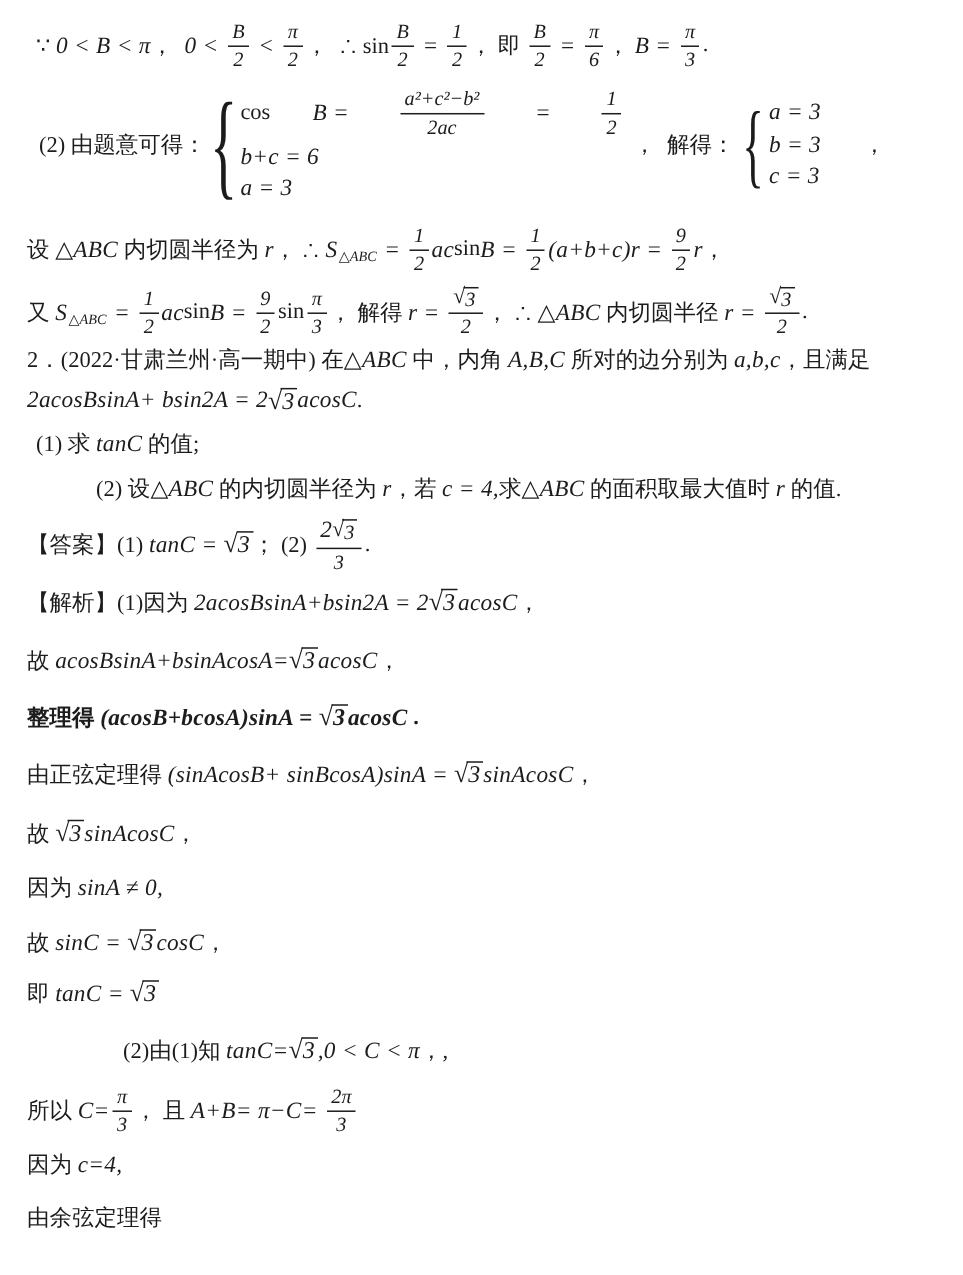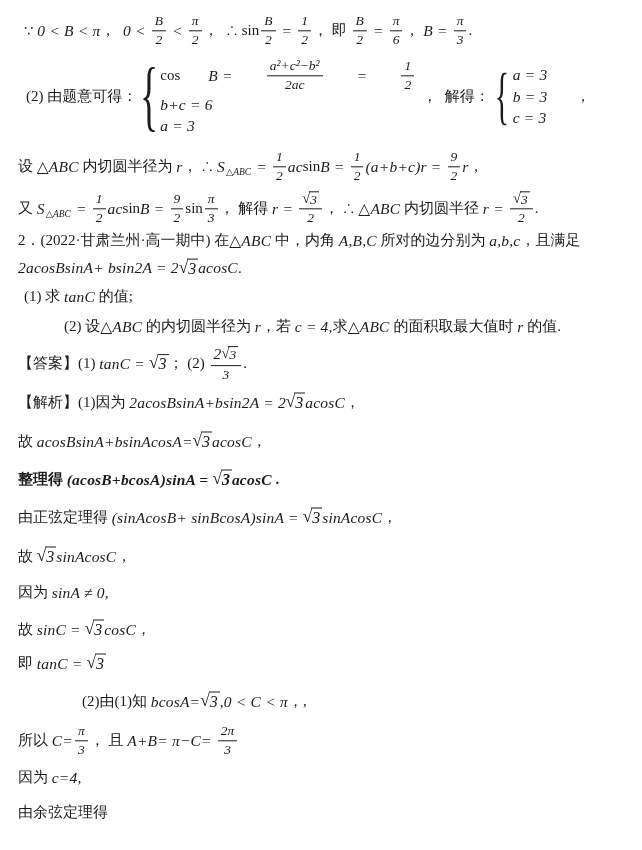--- a/index.html
+++ b/index.html
@@ -51,17 +51,17 @@
     <div class="line" style="left: 40px; top: 326px; margin-left: 24px;"><span class="cn">(2) 设</span><span class="mi">△ABC</span><span class="cn"> 的内切圆半径为 </span><span class="mi">r</span><span class="cn">，若 </span><span class="mi">c = 4,</span><span class="cn">求</span><span class="mi">△ABC</span><span class="cn"> 的面积取最大值时 </span><span class="mi">r</span><span class="cn"> 的值.</span></div>
     <div class="line" style="left: 18px; top: 364px;"><span class="cn">【答案】(1) </span><span class="mi">tanC = </span><span class="sqrt"><span class="rsign">√</span><span class="radicand">3</span></span><span class="cn">； (2) </span><span class="frac"><span class="num"><span class="mi">2</span><span class="sqrt"><span class="rsign">√</span><span class="radicand">3</span></span></span><span class="den">3</span></span><span class="cn">.</span></div>
     <div class="line" style="left: 18px; top: 402px;"><span class="cn">【解析】(1)因为 </span><span class="mi">2acosBsinA+bsin2A = 2</span><span class="sqrt"><span class="rsign">√</span><span class="radicand">3</span></span><span class="mi">acosC</span><span class="cn">，</span></div>
     <div class="line" style="left: 18px; top: 441px;"><span class="cn">故 </span><span class="mi">acosBsinA+bsinAcosA=</span><span class="sqrt"><span class="rsign">√</span><span class="radicand">3</span></span><span class="mi">acosC</span><span class="cn">，</span></div>
     <div class="line" style="left: 18px; top: 479px; font-weight: bold;"><span class="cn">整理得 </span><span class="mi">(acosB+bcosA)sinA = </span><span class="sqrt"><span class="rsign">√</span><span class="radicand">3</span></span><span class="mi">acosC</span><span class="cn"> .</span></div>
     <div class="line" style="left: 18px; top: 517px;"><span class="cn">由正弦定理得 </span><span class="mi">(sinAcosB+ sinBcosA)sinA = </span><span class="sqrt"><span class="rsign">√</span><span class="radicand">3</span></span><span class="mi">sinAcosC</span><span class="cn">，</span></div>
     <div class="line" style="left: 18px; top: 556px;"><span class="cn">故 </span><span class="sqrt"><span class="rsign">√</span><span class="radicand">3</span></span><span class="mi">sinAcosC</span><span class="cn">，</span></div>
     <div class="line" style="left: 18px; top: 592px;"><span class="cn">因为 </span><span class="mi">sinA ≠ 0,</span></div>
     <div class="line" style="left: 18px; top: 629px;"><span class="cn">故 </span><span class="mi">sinC = </span><span class="sqrt"><span class="rsign">√</span><span class="radicand">3</span></span><span class="mi">cosC</span><span class="cn">，</span></div>
     <div class="line" style="left: 18px; top: 663px;"><span class="cn">即 </span><span class="mi">tanC = </span><span class="sqrt"><span class="rsign">√</span><span class="radicand">3</span></span></div>
-    <div class="line" style="left: 34px; top: 701px; margin-left: 48px;"><span class="cn">(2)由(1)知 </span><span class="mi">bcosA=</span><span class="sqrt"><span class="rsign">√</span><span class="radicand">3</span></span><span class="mi">,0 &lt; C &lt; π</span><span class="cn">，,</span></div>
+    <div class="line" style="left: 34px; top: 701px; margin-left: 48px;"><span class="cn">(2)由(1)知 </span><span class="mi">tanC=</span><span class="sqrt"><span class="rsign">√</span><span class="radicand">3</span></span><span class="mi">,0 &lt; C &lt; π</span><span class="cn">，,</span></div>
     <div class="line" style="left: 18px; top: 741px;"><span class="cn">所以 </span><span class="mi">C=</span><span class="frac"><span class="num">π</span><span class="den">3</span></span><span class="cn">， 且 </span><span class="mi">A+B= π−C= </span><span class="frac"><span class="num">2π</span><span class="den">3</span></span></div>
     <div class="line" style="left: 18px; top: 777px;"><span class="cn">因为 </span><span class="mi">c=4,</span></div>
     <div class="line" style="left: 18px; top: 812px;"><span class="cn">由余弦定理得 </span></div>
   </div>
 
 </body></html>

